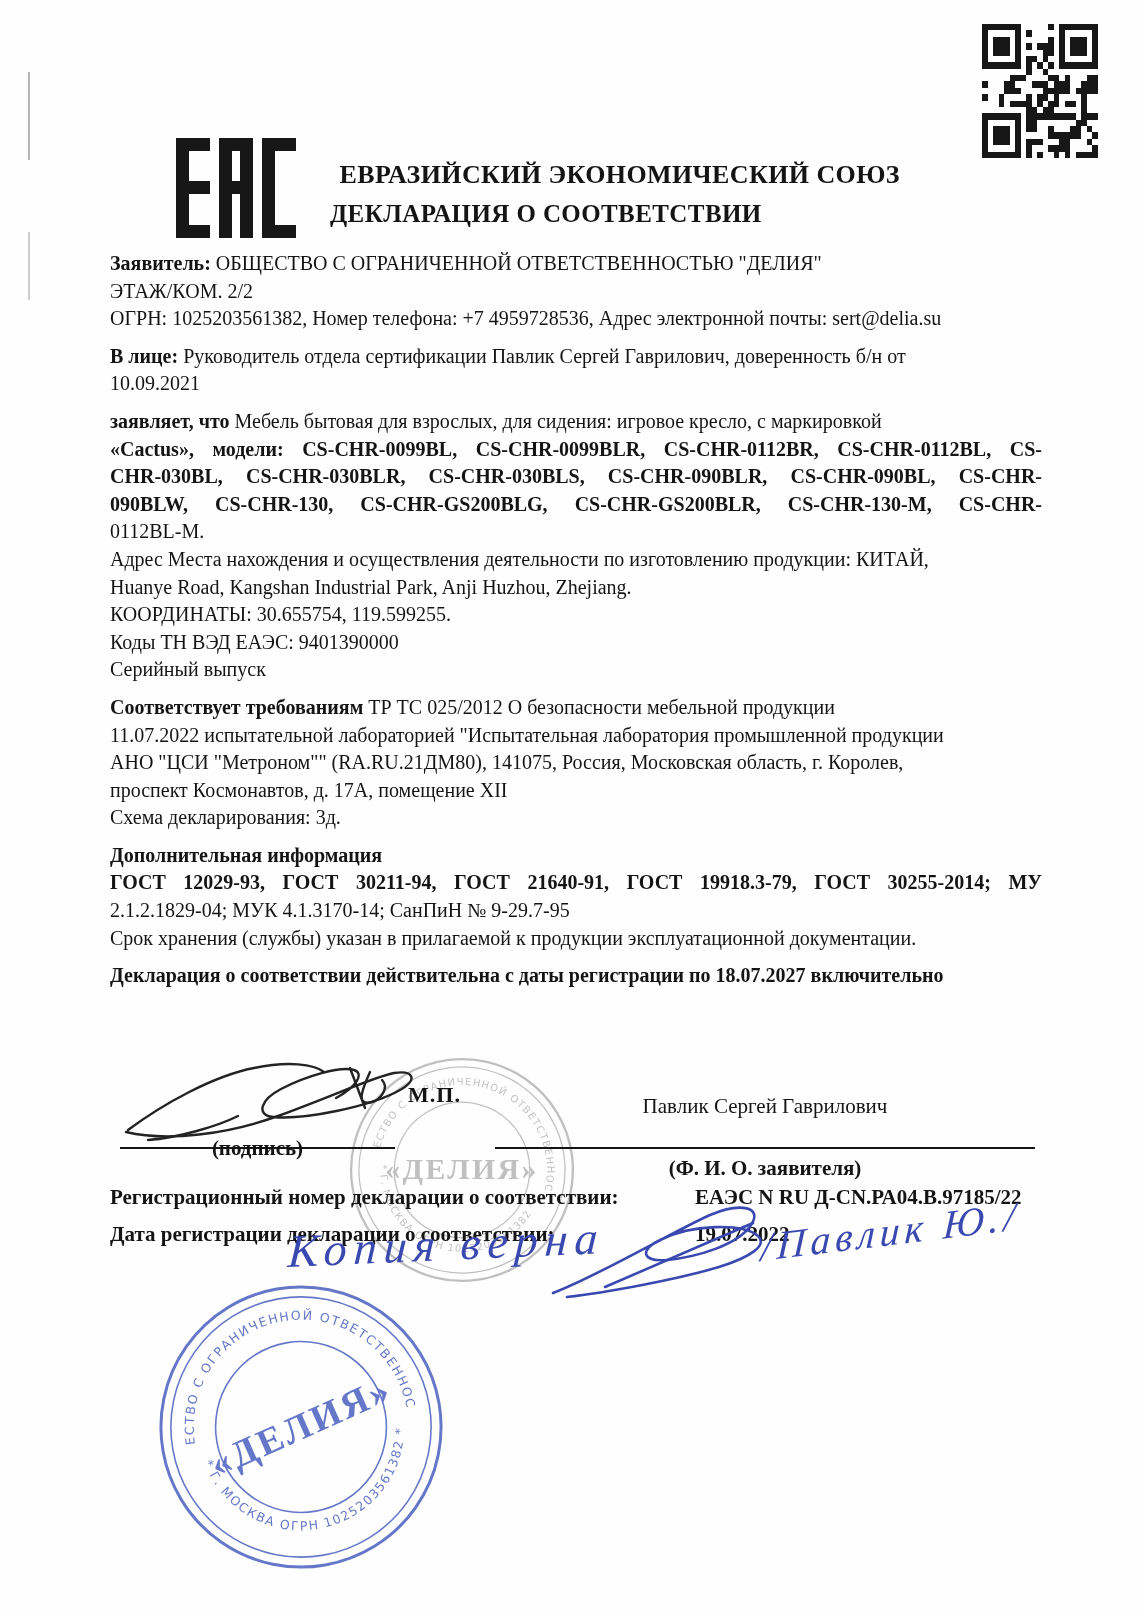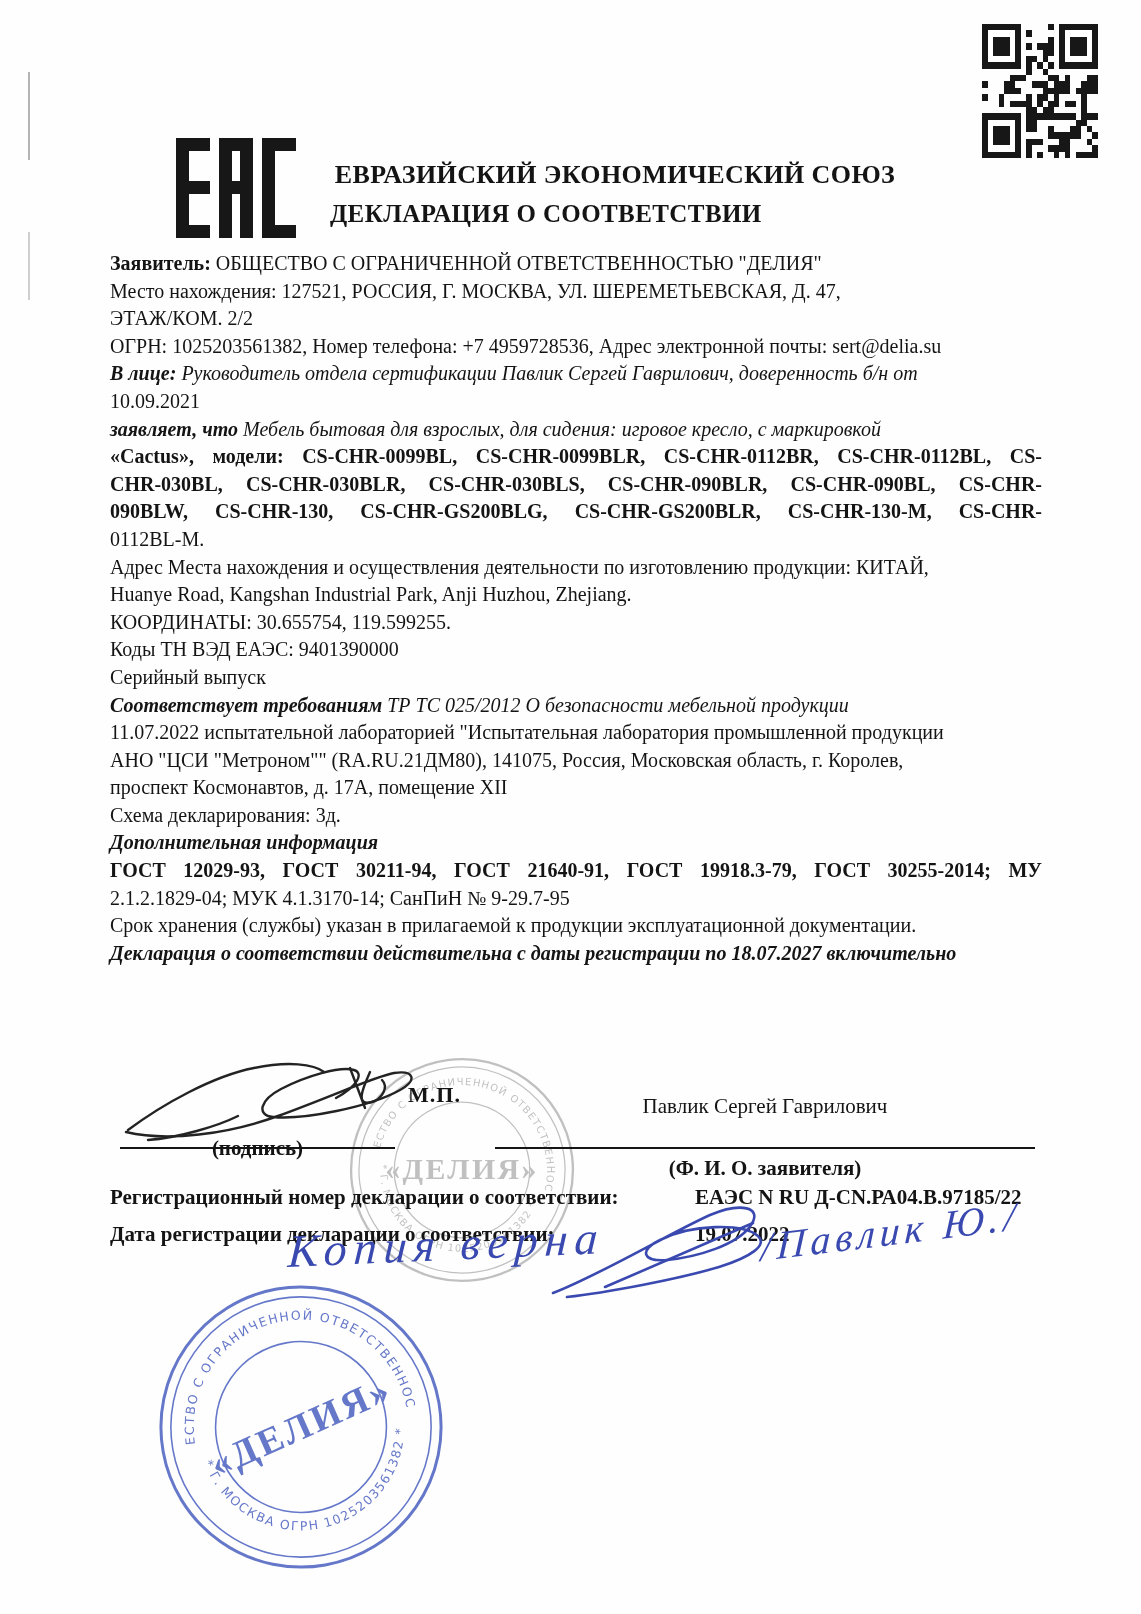--- a/index.html
+++ b/index.html
@@ -5,27 +5,27 @@
   html,body{margin:0;padding:0;background:#777;}
   .page{
     position:relative;width:1141px;height:1614px;margin:0 auto;
     background:#fefefdF;background-color:#fefefe;overflow:hidden;
     font-family:"Liberation Serif",serif;color:#141414;
   }
   .abs{position:absolute;}
   
   .scanline{position:absolute;width:2px;background:#b4b4b4;}
   
-  .title1{font-weight:bold;font-size:26px;letter-spacing:0.4px;text-align:center;}
+  .title1{font-weight:bold;font-size:26px;letter-spacing:0.4px;text-align:right;}
   .title2{font-weight:bold;font-size:25px;letter-spacing:0.4px;text-align:left;}
   
   .doc-body{position:absolute;left:110px;top:250px;width:932px;font-size:20px;line-height:27.6px;}
   .ln{white-space:nowrap;}
   .ln.just{white-space:normal;text-align:justify;text-align-last:justify;font-weight:bold;}
-  .ln.para{margin-top:0;font-style:italic;}
+  .ln.para{margin-top:10px;}
   .ln b{font-weight:bold;}
   
   .sigline{position:absolute;height:2px;background:#151515;}
   .cap{position:absolute;font-weight:bold;font-size:21px;text-align:center;}
   .name{position:absolute;font-size:21px;text-align:center;}
   .mp{position:absolute;font-weight:bold;font-size:22px;letter-spacing:1px;}
   .reg-label{position:absolute;font-weight:bold;font-size:21px;}
   .reg-value{position:absolute;font-weight:bold;font-size:21px;}
   
   svg.stamp{position:absolute;overflow:visible;}
@@ -199,21 +199,20 @@
         <rect x="99" y="0" width="21" height="13"></rect>
       <rect x="99" y="87" width="21" height="13"></rect>
     </g>
   </svg>
 
   <div class="abs title1" style="left:330px;top:160px;width:570px;">ЕВРАЗИЙСКИЙ ЭКОНОМИЧЕСКИЙ СОЮЗ</div>
   <div class="abs title2" style="left:330px;top:200px;width:570px;">ДЕКЛАРАЦИЯ О СООТВЕТСТВИИ</div>
 
   <div class="doc-body">
       <div class="ln"><b>Заявитель:</b> ОБЩЕСТВО С ОГРАНИЧЕННОЙ ОТВЕТСТВЕННОСТЬЮ "ДЕЛИЯ"</div>
-      <div class="ln">Место нахождения: 127521, РОССИЯ, Г. МОСКВА, УЛ. ШЕРЕМЕТЬЕВСКАЯ, Д. 47,</div>
       <div class="ln">ЭТАЖ/КОМ. 2/2</div>
       <div class="ln">ОГРН: 1025203561382, Номер телефона: +7 4959728536, Адрес электронной почты: sert@delia.su</div>
       <div class="ln para"><b>В лице:</b> Руководитель отдела сертификации Павлик Сергей Гаврилович, доверенность б/н от</div>
       <div class="ln">10.09.2021</div>
       <div class="ln para"><b>заявляет, что</b> Мебель бытовая для взрослых, для сидения: игровое кресло, с маркировкой</div>
       <div class="ln just">«Cactus», модели: CS-CHR-0099BL, CS-CHR-0099BLR, CS-CHR-0112BR, CS-CHR-0112BL, CS-</div>
       <div class="ln just">CHR-030BL, CS-CHR-030BLR, CS-CHR-030BLS, CS-CHR-090BLR, CS-CHR-090BL, CS-CHR-</div>
       <div class="ln just">090BLW, CS-CHR-130, CS-CHR-GS200BLG, CS-CHR-GS200BLR, CS-CHR-130-M, CS-CHR-</div>
       <div class="ln">0112BL-M.</div>
       <div class="ln">Адрес Места нахождения и осуществления деятельности по изготовлению продукции: КИТАЙ,</div>

